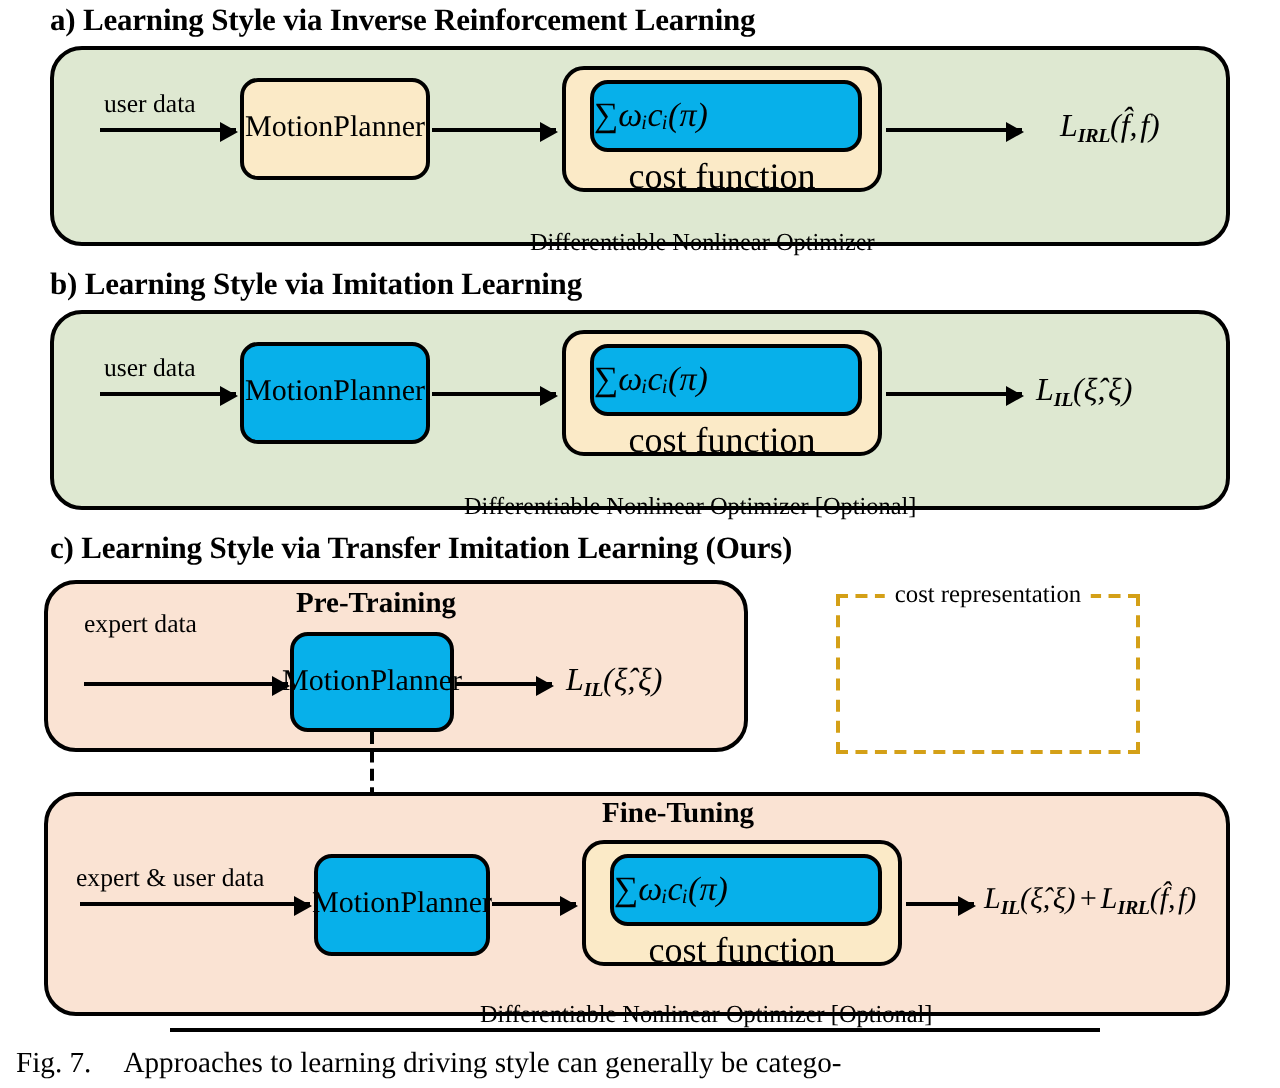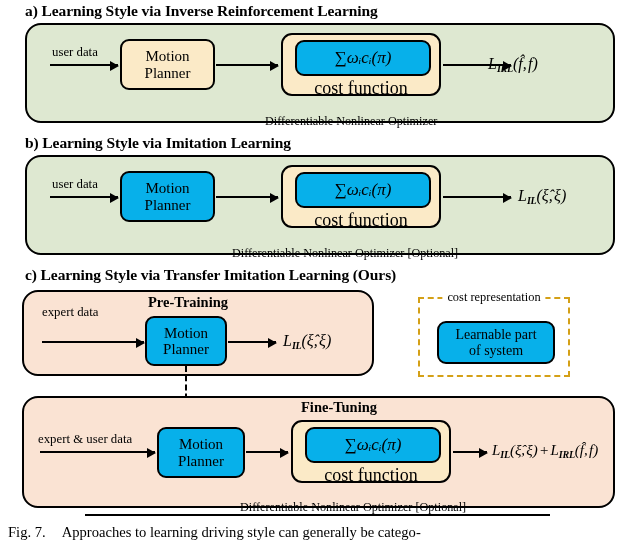--- a/index.html
+++ b/index.html
@@ -35,21 +35,21 @@
   .green { background: #dee8d1; }
   .pink  { background: #fae3d3; }
 
   
   .box {
     position: absolute;
     box-sizing: border-box;
     border: 2.2px solid #000;
     border-radius: 9px;
     display: flex;
-    flex-direction: column;
+    flex-direction: row;
     align-items: center;
     justify-content: center;
     line-height: 1.08;
     font-size: 15px;
     text-align: center;
   }
   .box.blue  { background: #07b0ea; }
   .box.cream { background: #fbeac7; }
 
   .box .l1, .box .l2 { display: block; }
@@ -63,21 +63,20 @@
     background: #fbeac7;
   }
   .costwrap .inner {
     position: absolute;
     box-sizing: border-box;
     border: 2.2px solid #000;
     border-radius: 9px;
     background: #07b0ea;
     display: flex;
     align-items: center;
-    justify-content: center;
   }
   .costlabel {
     position: absolute;
     width: 100%;
     text-align: center;
     font-size: 18px;
     white-space: nowrap;
   }
 
   
@@ -183,21 +182,21 @@
 
 <div class="costwrap" style="left:281px; top:33px; width:160px; height:63px;">
   <div class="inner" style="left:12px; top:5px; width:136px; height:36px;">
     <span class="formula">∑ωᵢcᵢ(π)</span>
   </div>
   <div class="costlabel" style="top:43px;">cost function</div>
 </div>
 
 <div class="arrow" style="left:443px; top:64px; width:68px;"></div>
 
-<div class="math" style="left:488px; top:55px;">L<span class="sub">IRL</span>(<span>f̂</span>, f)</div>
+<div class="math" style="left:530px; top:55px;">L<span class="sub">IRL</span>(<span>f̂</span>, f)</div>
 
 <div class="txt sm" style="left:265px; top:100px;">Differentiable Nonlinear Optimizer</div>
 
 <div class="panel-title" style="left:25px; top:134px;">b) Learning Style via Imitation Learning</div>
 
 <div class="outer green" style="left:25px; top:155px; width:590px; height:100px;"></div>
 
 <div class="txt" style="left:52px; top:177px;">user data</div>
 <div class="arrow" style="left:50px; top:196px; width:68px;"></div>
 
@@ -263,20 +262,16 @@
 </div>
 
 <div class="arrow" style="left:453px; top:451px; width:34px;"></div>
 
 <div class="math" style="left:492px; top:442px; font-size:15px;">L<span class="sub">IL</span>(ξ̂, ξ) + L<span class="sub">IRL</span>(f̂, f)</div>
 
 <div class="txt sm" style="left:240px; top:486px;">Differentiable Nonlinear Optimizer [Optional]</div>
 
 <div class="legend" style="left:418px; top:297px; width:152px; height:80px;">
   <div class="legend-title">cost representation</div>
-  <div class="box blue" style="left:17px; top:22px; width:118px; height:43px; font-size:14px;">
-    <span class="l1">Learnable part</span>
-    <span class="l2">of system</span>
-  </div>
 </div>
 
 <div class="hr" style="left:85px; top:514px; width:465px;"></div>
 <div class="caption" style="left:8px; top:524px;"><span>Fig. 7.</span><span class="gap"></span><span>Approaches to learning driving style can generally be catego-</span></div>
 
 </body></html>

